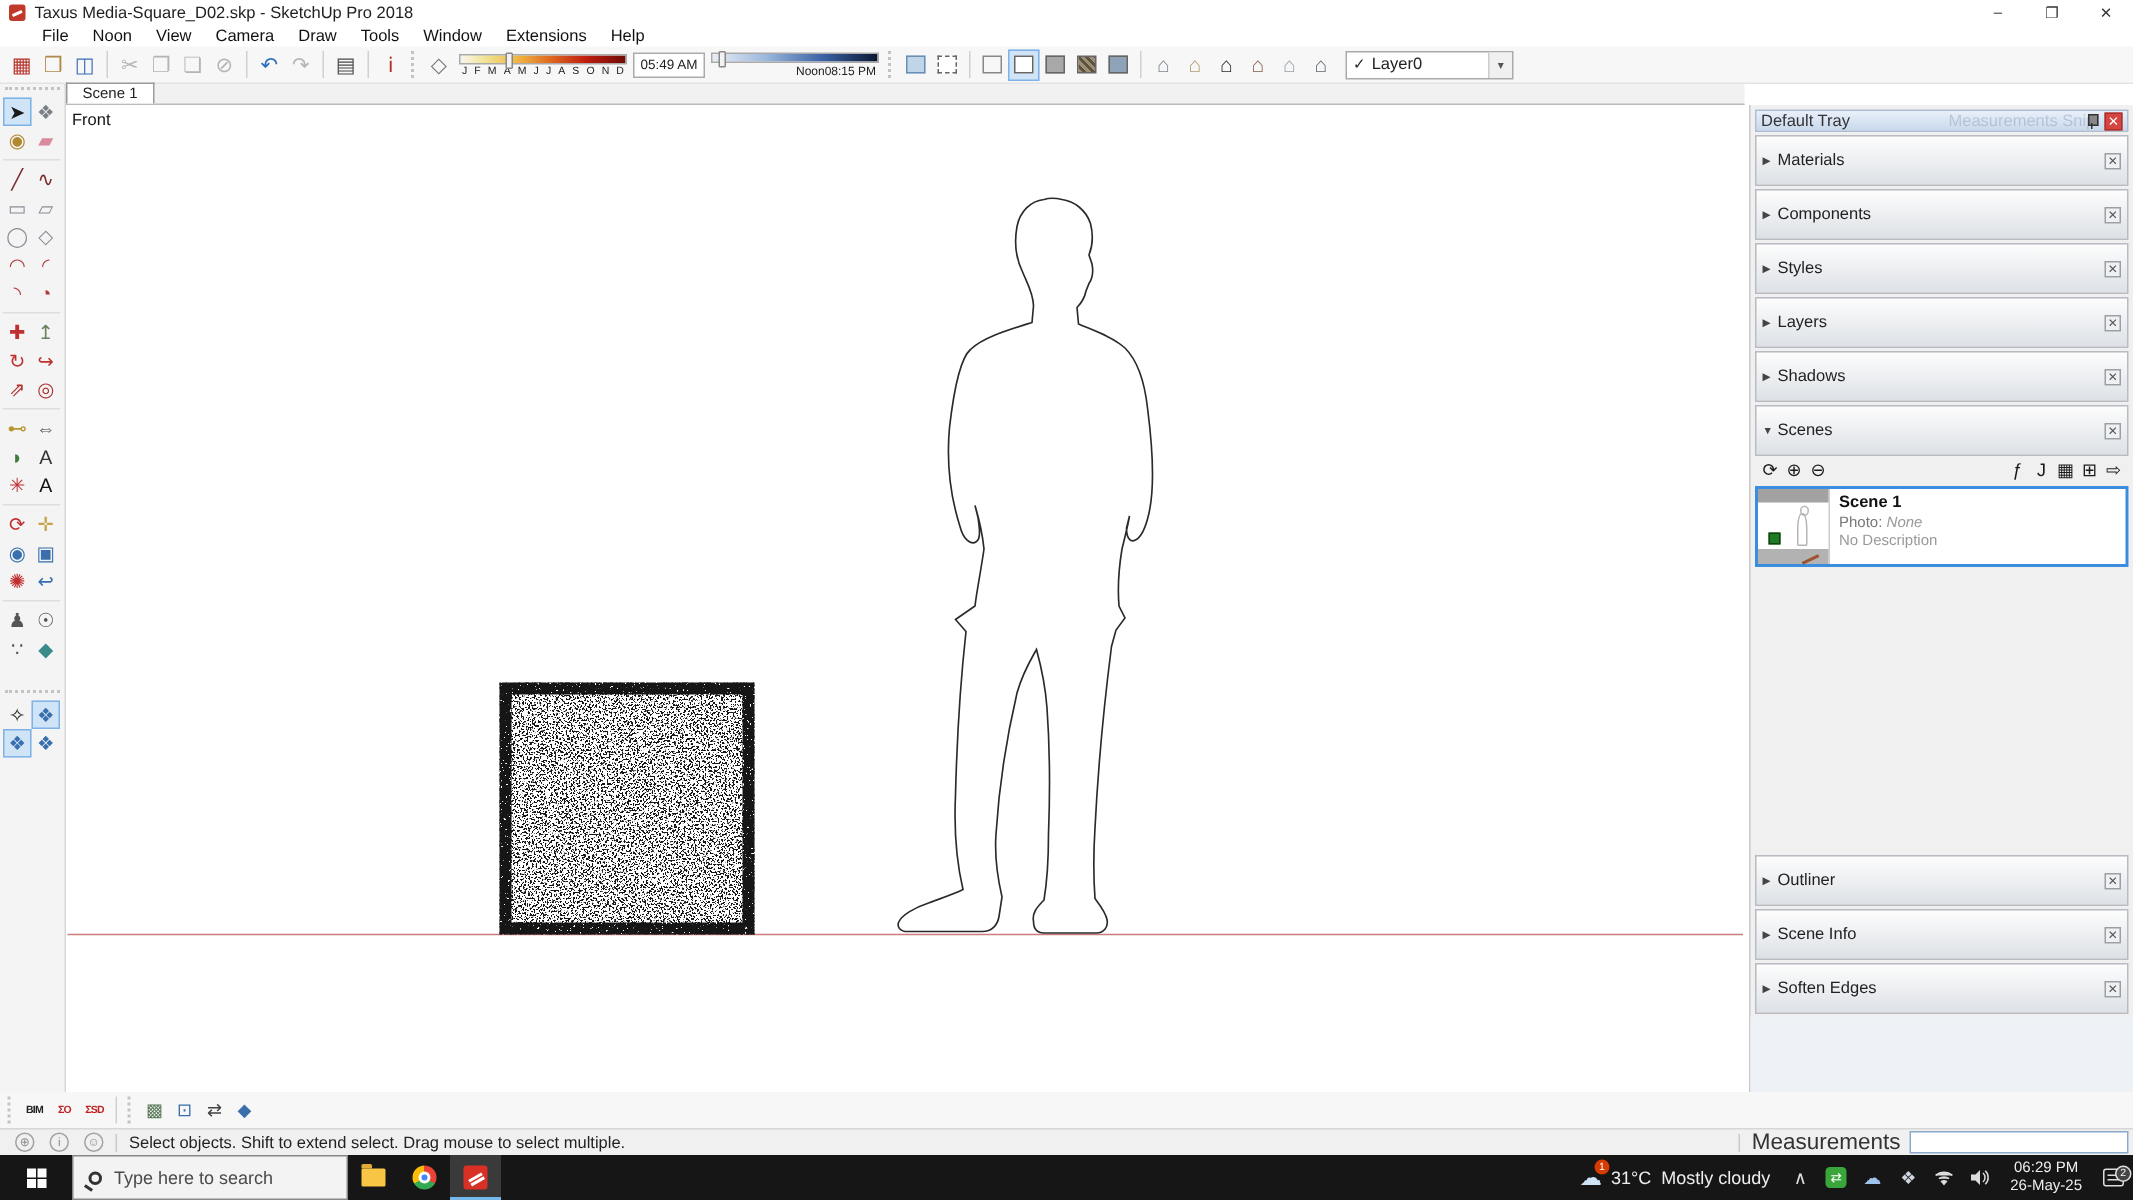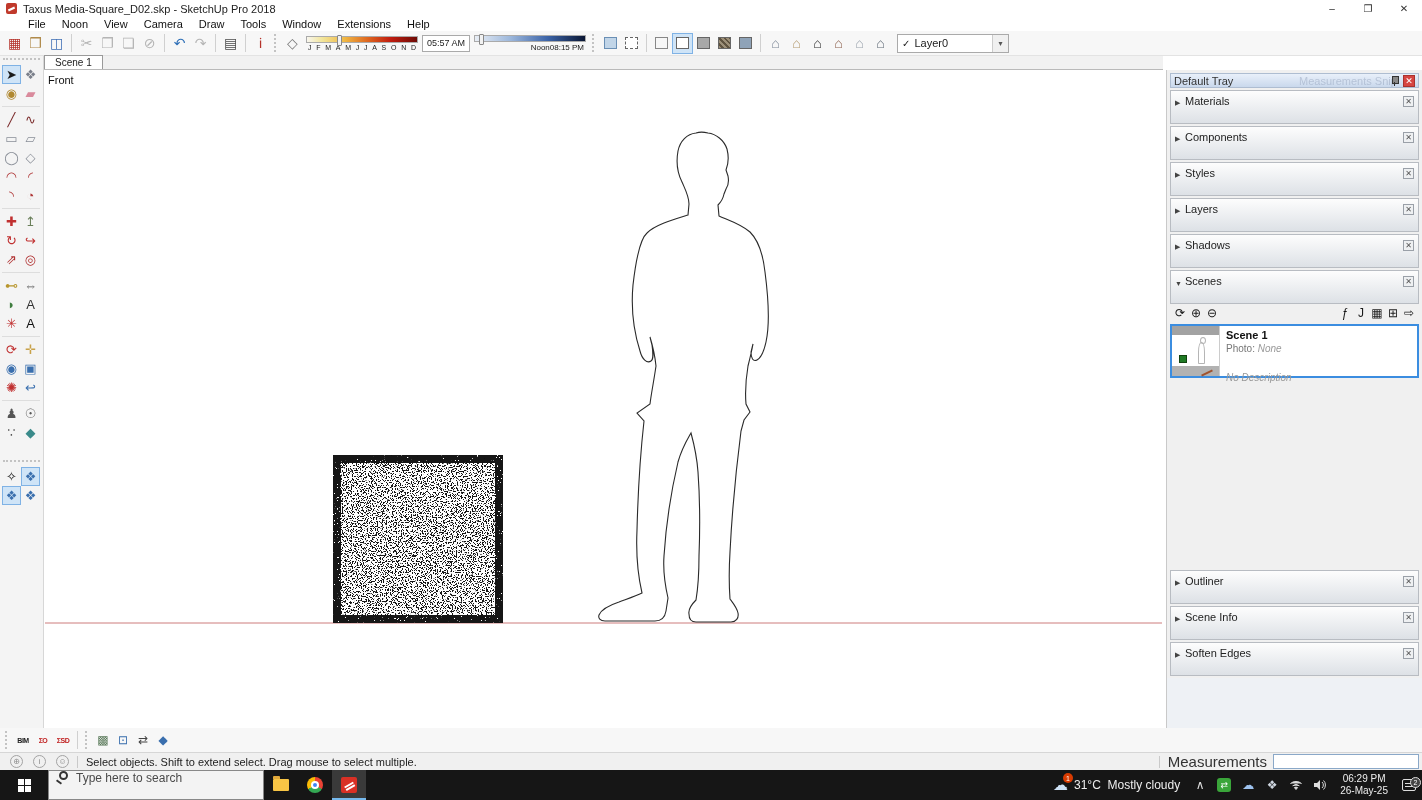--- a/index.html
+++ b/index.html
@@ -69,40 +69,40 @@
 
   
   .tray { position:absolute; top:70px; left:1166px; width:256px; height:658px; background:#f0f0f0; border-left:1px solid #c9c9c9; display:flex; flex-direction:column; padding:3px 3px 0 3px; }
   .tray-header { height:15px; background:linear-gradient(#e9f0fa,#c9d8ec); border:1px solid #aebdd1; display:flex; align-items:center; padding:0 3px; position:relative; }
   .tray-title { font-size:11px; color:#333; }
   .ghost-text { position:absolute; left:128px; color:#8d9cb6; opacity:.45; font-size:11px; }
   .pin-icon { margin-left:auto; width:9px; height:10px; position:relative; margin-right:4px; }
   .pin-icon::before { content:""; position:absolute; left:2px; top:0; width:5px; height:6px; border:1px solid #333; background:#888; }
   .pin-icon::after { content:""; position:absolute; left:4px; top:6px; width:1px; height:4px; background:#333; }
   .tray-close { width:12px; height:12px; background:#d64541; border:1px solid #a8322e; color:#fff; font-size:9px; line-height:10px; text-align:center; }
-  .tray-section { height:28px; margin-top:2px; background:linear-gradient(#fdfdfd,#dde1e6); border:1px solid #b8bcc2; display:flex; align-items:flex-end; padding:16px 4px; }
+  .tray-section { height:28px; margin-top:2px; background:linear-gradient(#fdfdfd,#dde1e6); border:1px solid #b8bcc2; display:flex; align-items:center; padding:16px 4px; }
   .sec-arrow { font-size:7px; color:#444; width:10px; }
   .sec-label { font-size:11px; color:#222; }
   .sec-close { margin-left:auto; width:11px; height:11px; border:1px solid #9aa0a8; background:#eef0f2; color:#555; font-size:8px; line-height:9px; text-align:center; }
   .scenes-toolbar { height:18px; display:flex; align-items:center; padding:2px 2px; }
   .sc-ico { width:16px; height:15px; display:flex; align-items:center; justify-content:center; font-size:12px; color:#1a1a1a; }
   .sc-spacer { flex:1; }
   .scene-card { margin-top:2px; border:2px solid #3b8de0; background:#fff; display:flex; height:54px; }
   .thumb { width:48px; height:50px; border-right:1px solid #ccc; position:relative; background:#fff; }
   .thumb .band-top { position:absolute; top:0; left:0; right:0; height:9px; background:#a2a2a2; }
   .thumb .band-bot { position:absolute; bottom:0; left:0; right:0; height:10px; background:#b2b2b2; }
   .thumb .pencil { position:absolute; bottom:2px; right:6px; width:12px; height:2px; background:#a0522d; transform:rotate(-25deg); }
   .thumb .green-sq { position:absolute; left:7px; bottom:13px; width:8px; height:8px; background:#1f7a24; border:1px solid #11430f; }
   .thumb .mini-person { position:absolute; left:26px; bottom:12px; width:7px; height:22px; border:1px solid #b5b5b5; border-radius:45% 45% 8% 8%; }
   .thumb .mini-person::before { content:""; position:absolute; top:-6px; left:1px; width:4px; height:5px; border:1px solid #b5b5b5; border-radius:50%; }
   .card-text { padding:3px 6px; }
   .card-name { font-size:11px; font-weight:bold; color:#111; }
   .card-photo { font-size:10px; color:#777; margin-top:2px; }
   .card-photo i { color:#999; }
-  .card-desc { font-size:10px; color:#999; font-style:italic; margin-top:18px; }
+  .card-desc { font-size:10px; color:#999; margin-top:1px; }
   .tray-gap { height:190px; }
   .tray-bottom-area { flex:1; position:relative; background:#eef1f5; margin:2px -3px 0 -3px; }
 
   
   .bottom-bar { position:absolute; top:728px; left:0; width:1422px; height:24px; background:#f7f7f7; display:flex; align-items:center; padding-left:2px; }
   .bb-btn { width:20px; height:20px; display:flex; align-items:center; justify-content:center; font-size:12px; }
   .bb-text { font-size:7px; font-weight:bold; letter-spacing:-0.5px; }
 
   
   .statusbar { position:absolute; top:752px; left:0; width:1422px; height:18px; background:#f0f0f0; border-top:1px solid #d6d6d6; display:flex; align-items:center; }
@@ -111,21 +111,21 @@
   .st-hint { font-size:11px; color:#222; }
   .meas-wrap { margin-left:auto; display:flex; align-items:center; }
   .meas-label { font-size:15px; color:#333; margin-right:6px; }
   .meas-input { width:146px; height:15px; border:1px solid #8aa8c8; background:#fff; font-size:10px; margin-right:3px; font-family:"Liberation Sans",sans-serif; }
 
   
   .taskbar { position:absolute; top:770px; left:0; width:1422px; height:30px; background:#161616; display:flex; align-items:stretch; color:#fff; }
   .start-btn { width:48px; display:flex; align-items:center; justify-content:center; }
   .win-logo { display:grid; grid-template-columns:6px 6px; grid-template-rows:6px 6px; gap:1px; }
   .win-logo span { background:#fff; }
-  .search-box { width:216px; background:#f3f3f3; border:1px solid #888; display:flex; color:#444; }
+  .search-box { width:184px; background:#f3f3f3; border:1px solid #888; display:flex; align-items:center; color:#444; }
   .lens { width:9px; height:9px; border:2px solid #333; border-radius:50%; position:relative; margin:0 8px 0 10px; }
   .lens::after { content:""; position:absolute; left:-5px; top:8px; width:6px; height:2px; background:#333; transform:rotate(35deg); }
   .search-text { font-size:12px; color:#4a4a4a; }
   .task-app { width:34px; display:flex; align-items:center; justify-content:center; position:relative; }
   .task-app.active { background:#3a3a3a; box-shadow:inset 0 -2px 0 #76b9ed; }
   .folder-ico { width:16px; height:12px; background:#f8c545; border-radius:1px; position:relative; }
   .folder-ico::before { content:""; position:absolute; top:-3px; left:0; width:7px; height:3px; background:#e2a93b; border-radius:1px 1px 0 0; }
   .chrome-ico { width:16px; height:16px; border-radius:50%; background:conic-gradient(#ea4335 0 120deg,#34a853 120deg 240deg,#fbbc05 240deg 360deg); position:relative; }
   .chrome-ico::after { content:""; position:absolute; inset:4px; background:#4285f4; border:2px solid #fff; border-radius:50%; }
   .sketchup-ico { width:16px; height:16px; background:#d93025; border-radius:2px; position:relative; }
@@ -227,21 +227,21 @@
           <span>M</span>
           <span>J</span>
           <span>J</span>
           <span>A</span>
           <span>S</span>
           <span>O</span>
           <span>N</span>
           <span>D</span>
         </div>
     </div>
-    <div class="time-box">05:57 AM</div>
+    <div class="time-box">05:49 AM</div>
     <div class="shadow-slider">
       <div class="grad-time">
           <div class="slider-handle" id="time-handle" style="left: 4%;"></div>
         </div>
       <div class="time-labels">
         <span>Noon</span>
         <span>08:15 PM</span>
       </div>
     </div>
     <div class="tb-handle"></div>

